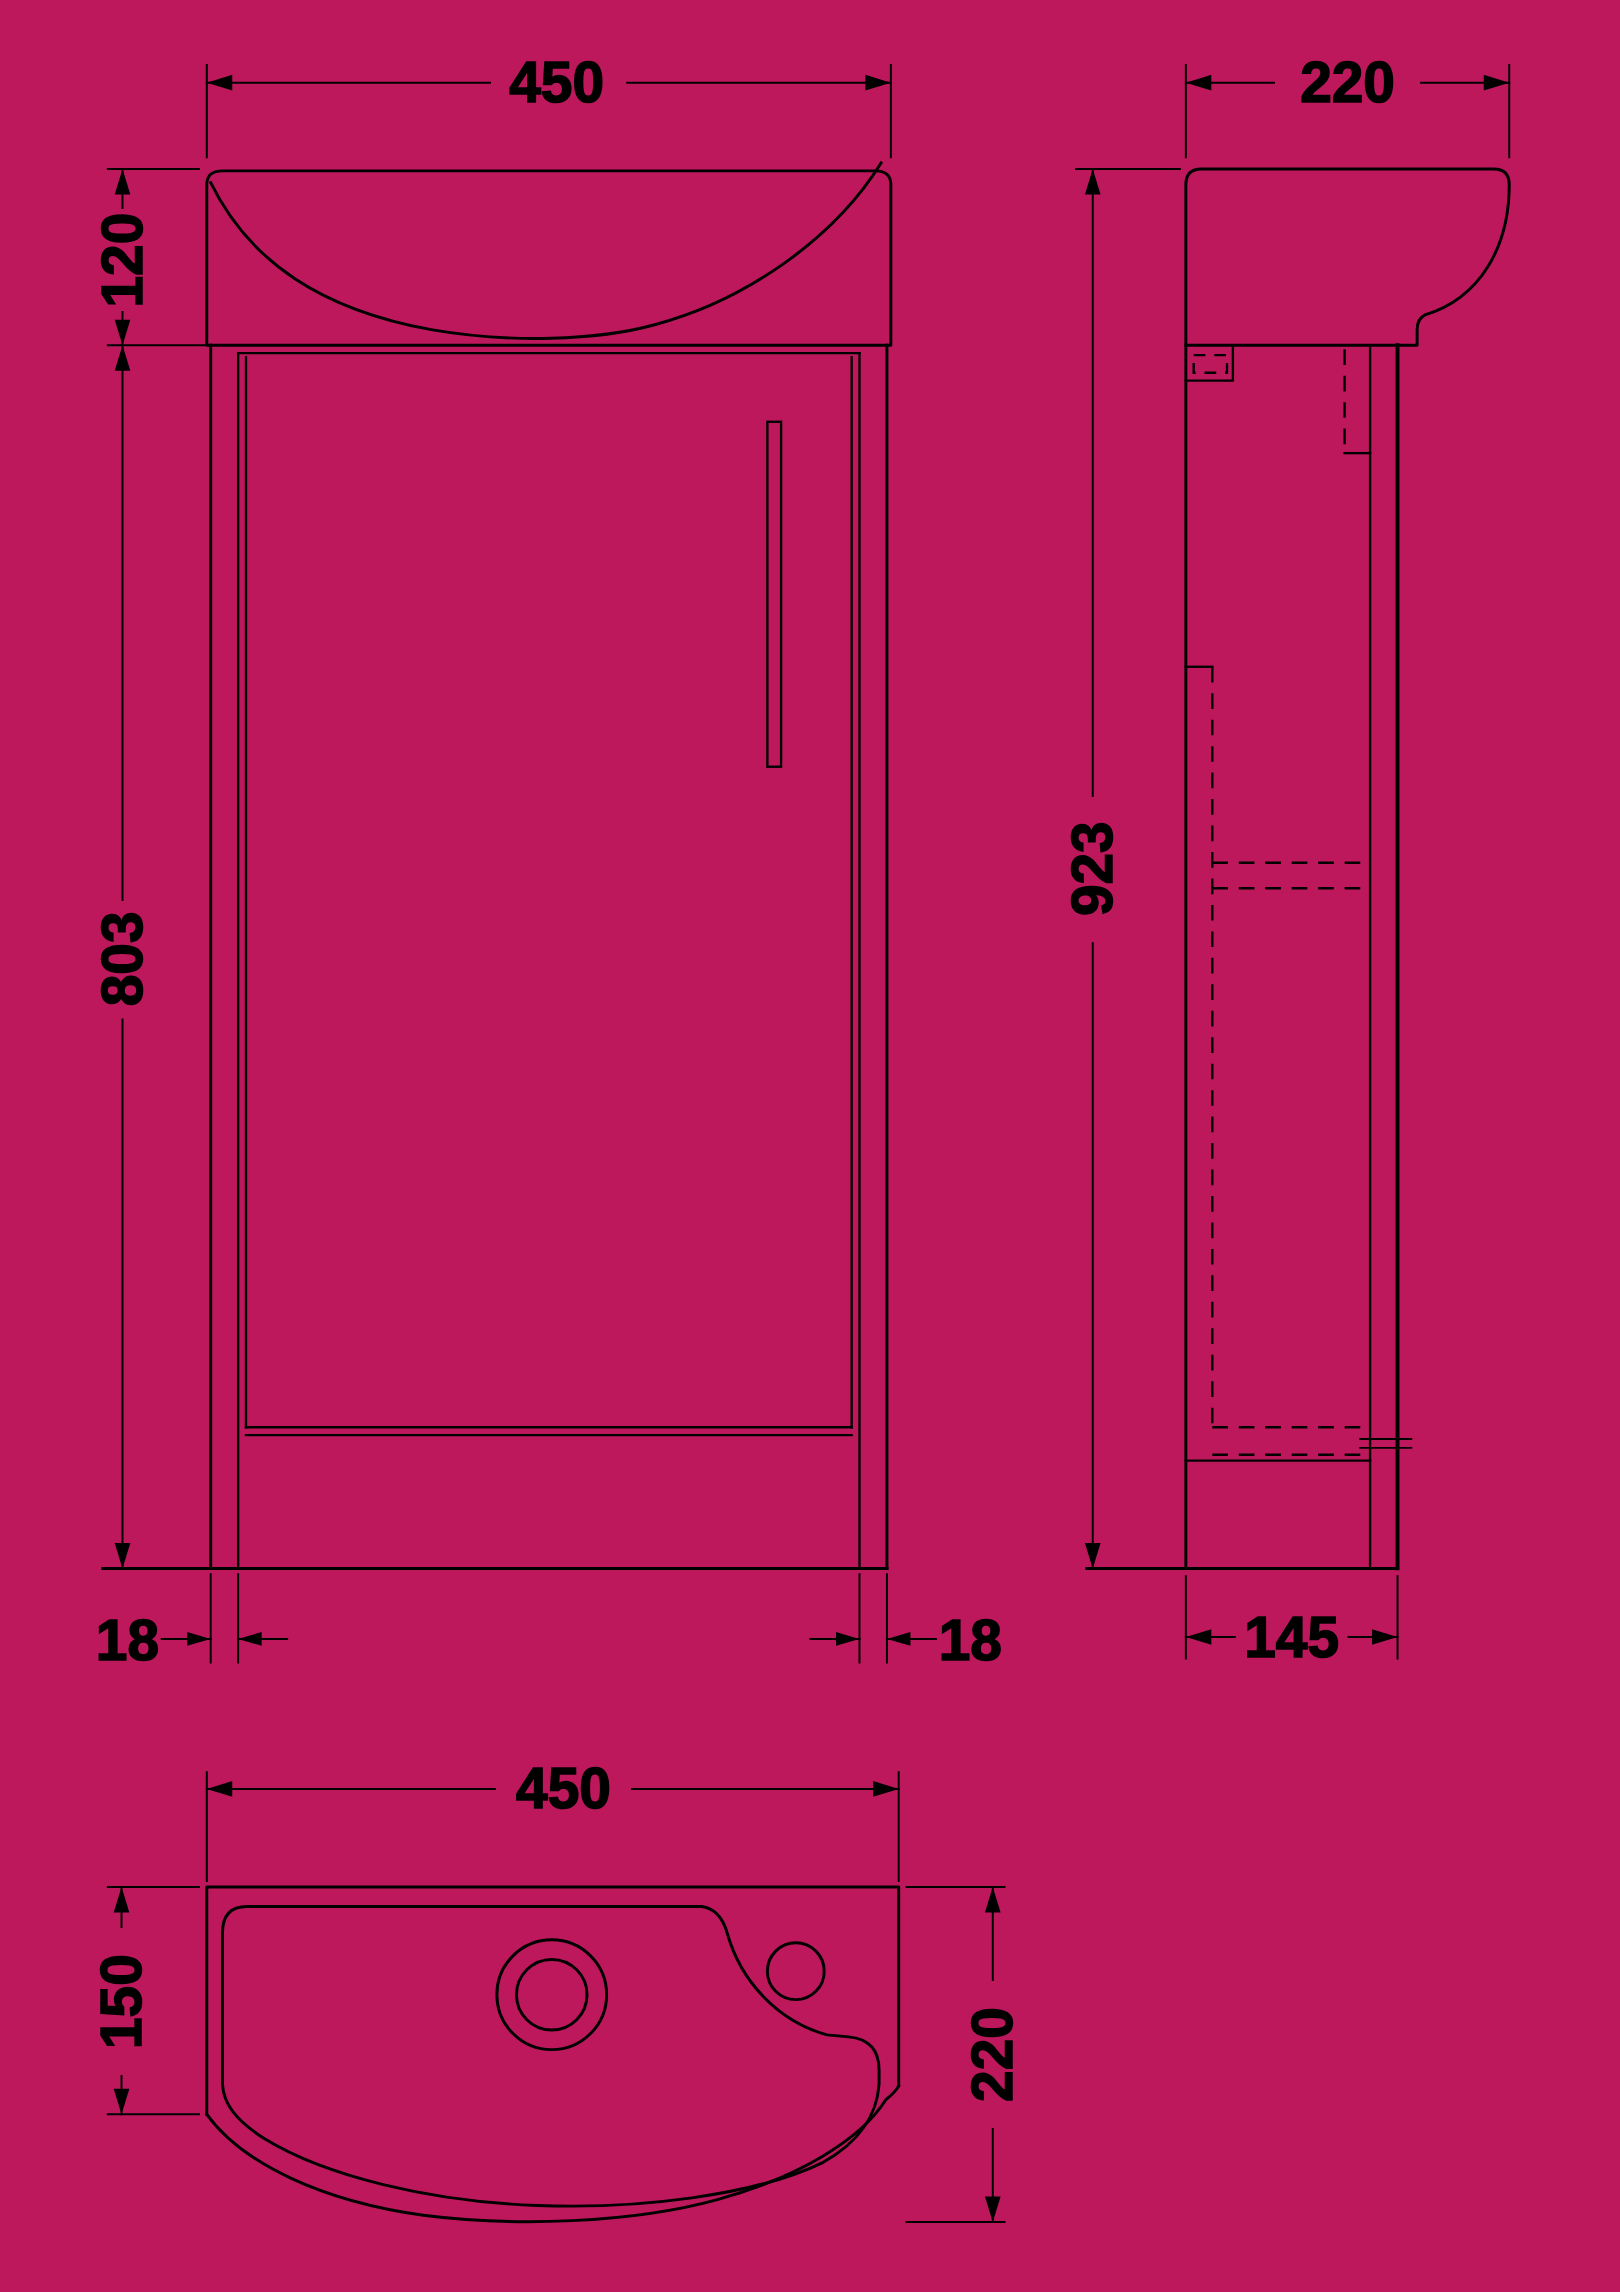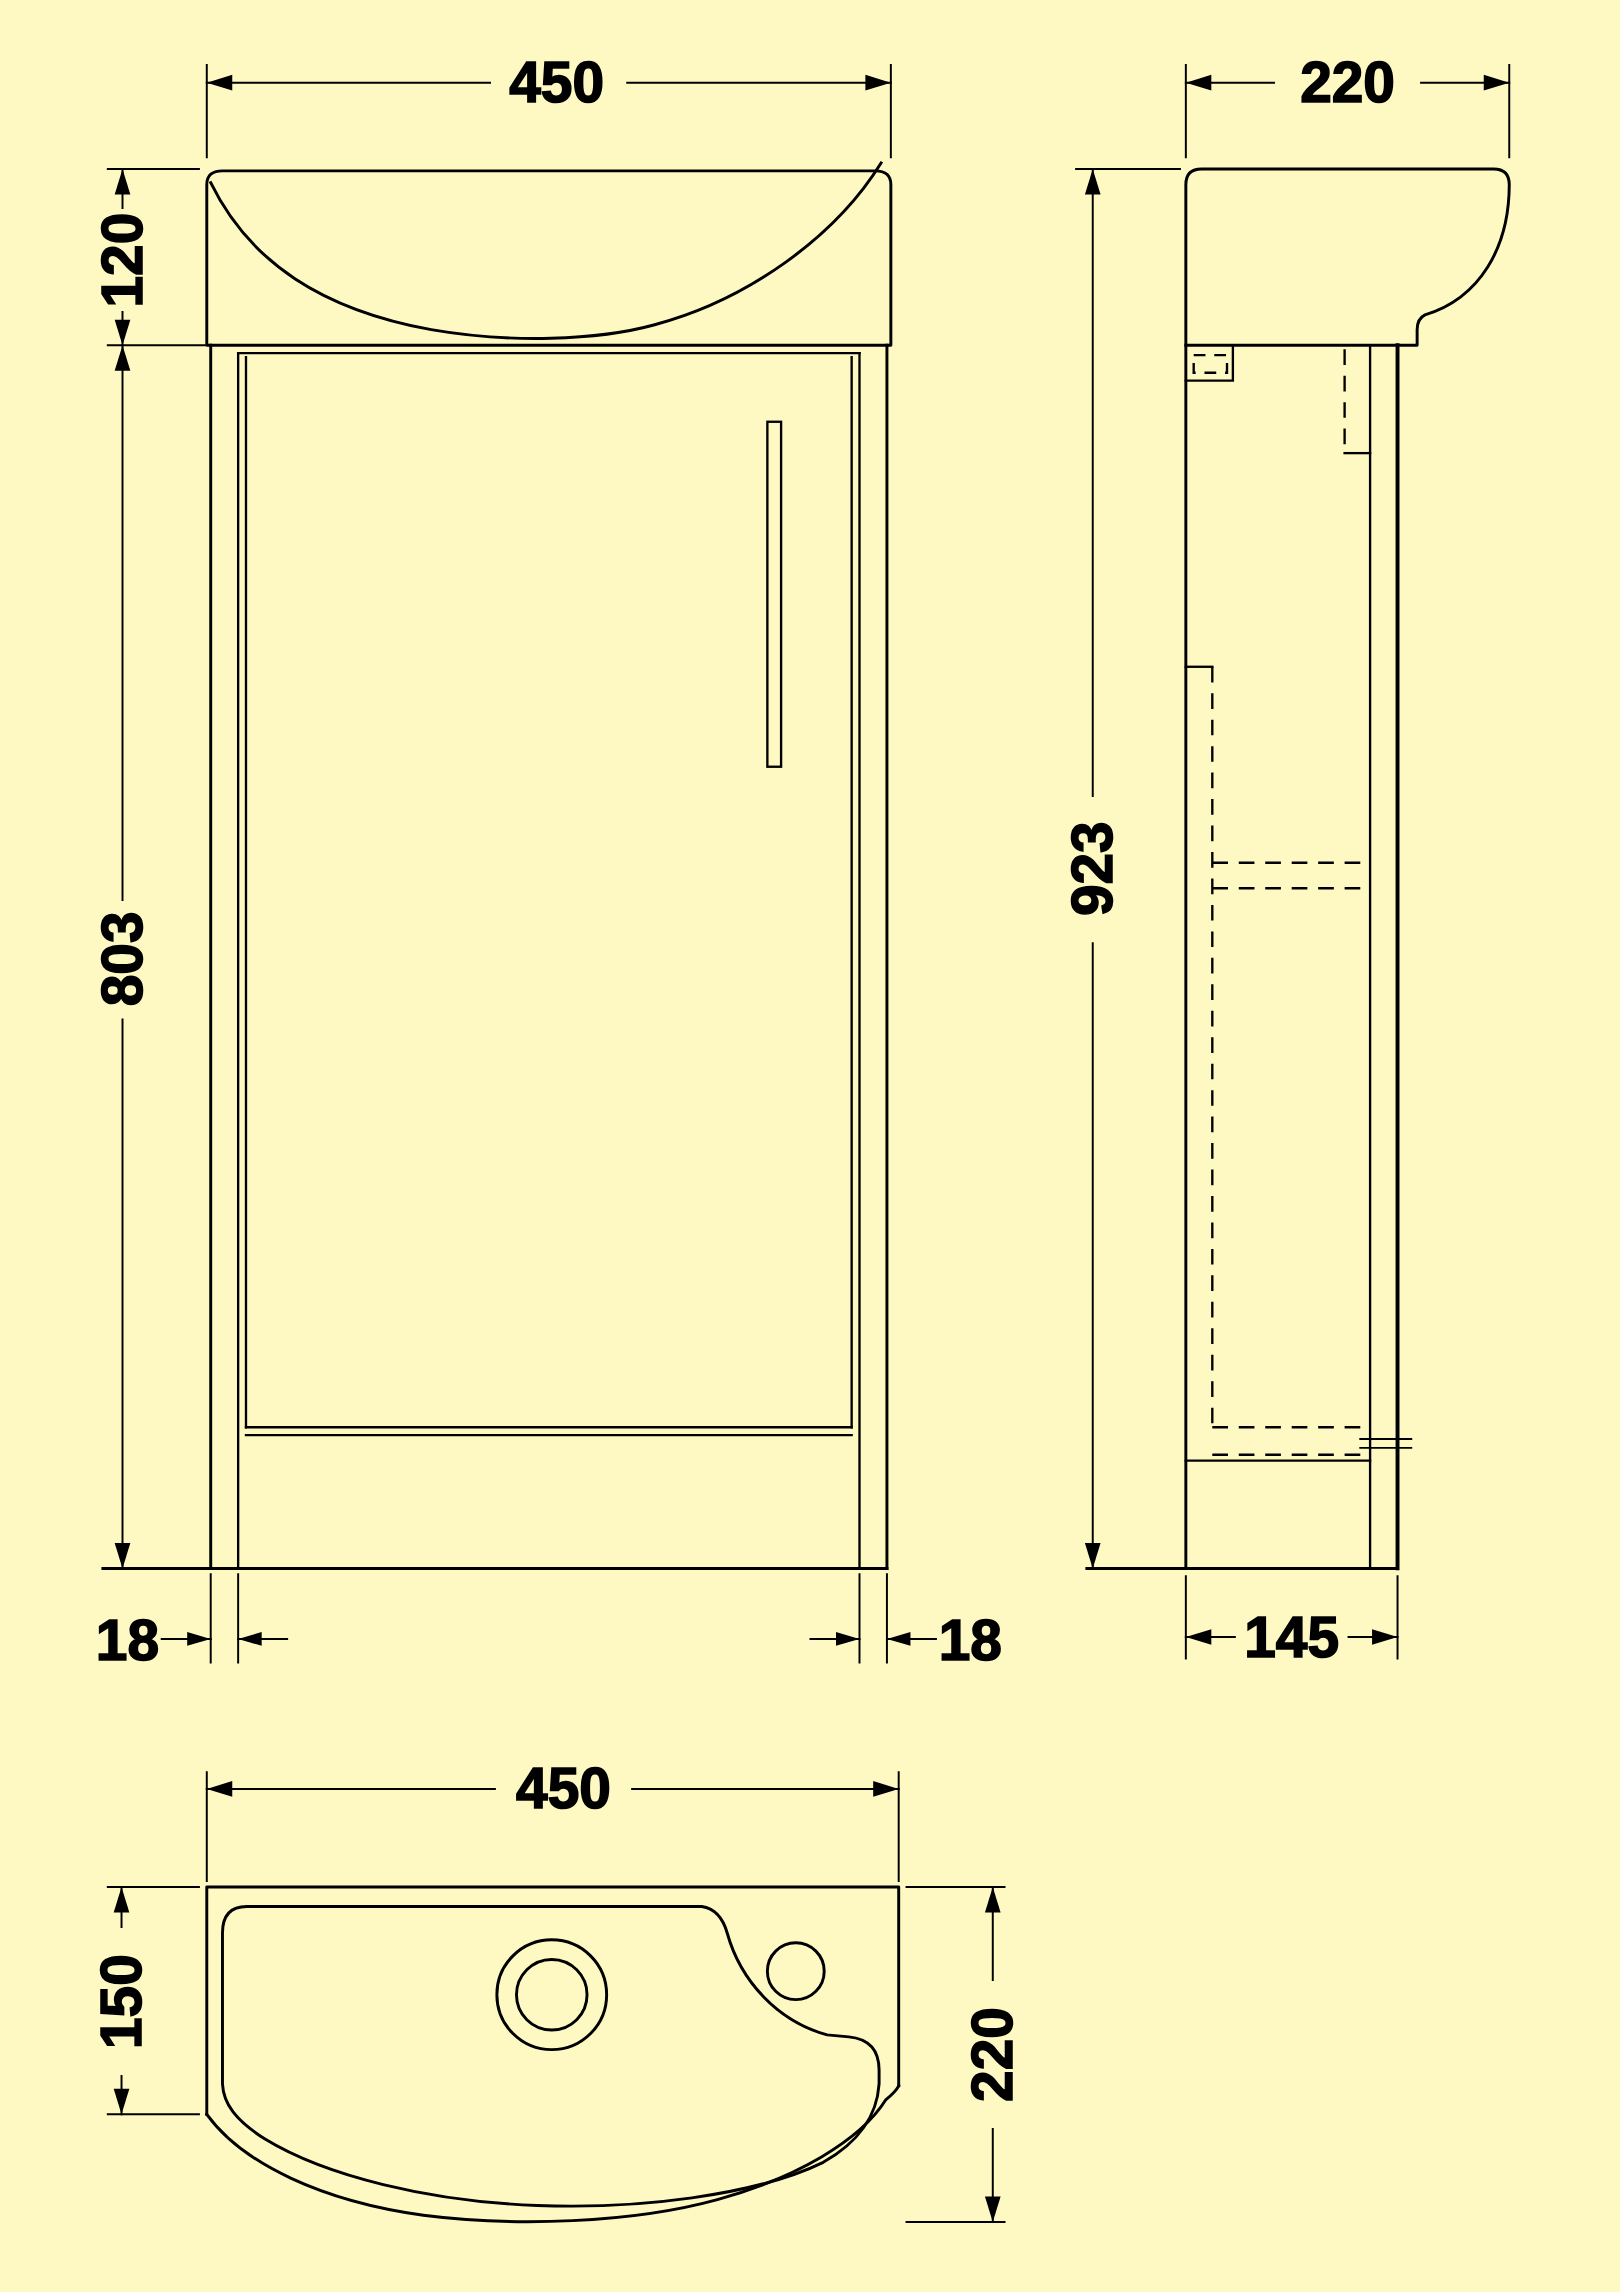--- a/index.html
+++ b/index.html
@@ -1,16 +1,16 @@
 <!DOCTYPE html>
 <html><head>
 <meta charset="utf-8">
 <style>
   html,body{margin:0;padding:0;background:#ffffff;}
-  .page{width:1620px;height:2293px;background:#fef9c3;position:relative;}
+  .page{width:1620px;height:2293px;background:#be185d;position:relative;}
   svg{display:block;}
   .ol{stroke:#000;stroke-width:3;fill:none;stroke-linecap:square;stroke-linejoin:round;}
   .ol2{stroke:#000;stroke-width:2.4;fill:none;stroke-linecap:square;}
   .heavy{stroke:#000;stroke-width:4;fill:none;stroke-linecap:square;}
   .dash{stroke:#000;stroke-width:2.4;fill:none;stroke-dasharray:16 11;stroke-linecap:butt;}
   .dim{stroke:#000;stroke-width:2;fill:none;stroke-linecap:square;}
   .arr{fill:#000;stroke:none;}
   .dimtext{font-family:"Liberation Sans",sans-serif;font-weight:bold;font-size:58px;fill:#000;stroke:#000;stroke-width:1.6;text-anchor:middle;}
 </style>
 </head>

